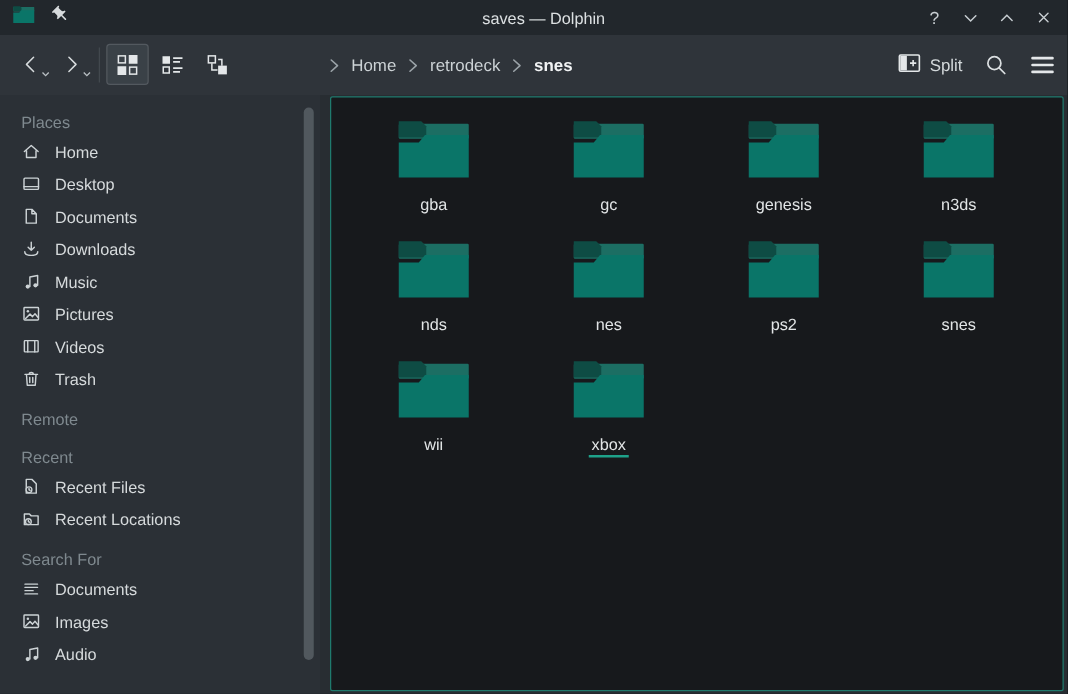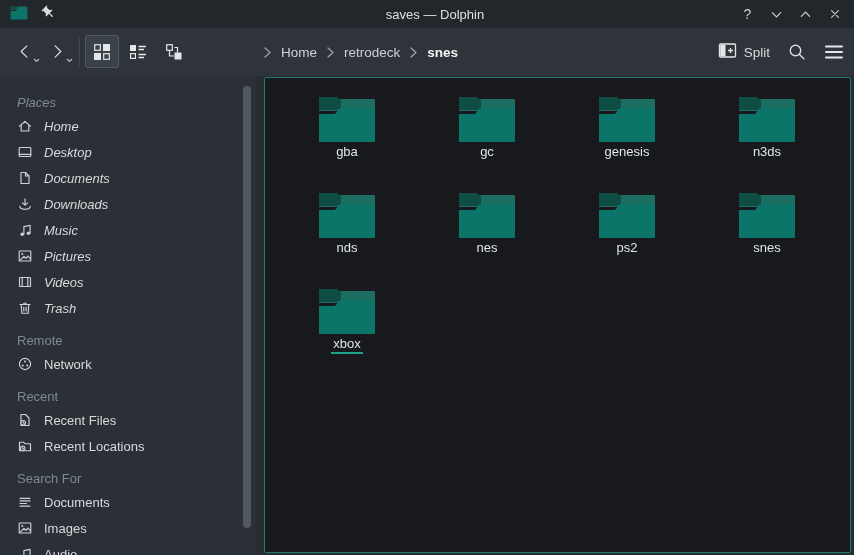--- a/index.html
+++ b/index.html
@@ -38,34 +38,34 @@
   .split-btn { display:flex; align-items:center; gap:7px; font-size:13.5px; color:#d3d8da; }
   .icon-btn { display:flex; align-items:center; justify-content:center; }
 
   
   .body-area { position:absolute; top:76px; left:0; right:0; bottom:0; background:#282d32; }
   .sidebar { position:absolute; left:0; top:0; bottom:0; width:256px; background:#2b3036;
     overflow:hidden; padding-top:6px; }
   .side-header { height:22px; display:flex; align-items:center; padding-left:17px;
     font-size:13px; color:#7f898f; }
   .side-section { margin-top:8px; }
-  .side-section:first-child { margin-top:9px;font-style:italic; }
+  .side-section:first-child { margin-top:4px; }
   .side-item { height:26px; display:flex; align-items:center; gap:11px; padding-left:17px;
     font-size:13px; color:#d6dadc; cursor:default; }
   .side-item .ic { width:16px; height:16px; display:flex; align-items:center; justify-content:center; }
   .side-scrollbar { position:absolute; left:243px; top:10px; width:8px; height:442px;
     background:#51585e; border-radius:4px; }
 
   .view { position:absolute; left:264px; top:1px; right:3px; bottom:2px;
     background:#17191c; border:1px solid #1f7a6d; border-radius:2px; overflow:hidden; }
   .grid { display:grid; grid-template-columns:repeat(4,140px); grid-auto-rows:96px;
     padding:16px 0 0 12px; }
   .cell { display:flex; flex-direction:column; align-items:center; }
   .cell .ficon { width:60px; height:50px; }
-  .cell .flabel { font-size:13px; color:#e2e5e6; line-height:15px;
+  .cell .flabel { margin-top:12px; font-size:13px; color:#e2e5e6; line-height:15px;
     padding:0 2px 1px; border-bottom:2px solid transparent; }
   .cell.hovered .flabel { border-bottom-color:#1ea189;text-align:right; }
 </style>
 </head>
 <body>
 
 <div class="window">
 
   <div class="titlebar">
     <div class="tb-left">
@@ -268,31 +268,20 @@
               <svg width="16" height="16" viewBox="0 0 16 16">
                 <path d="M4.2 4.8l.6 8.4h6.4l.6-8.4" fill="none" stroke="#ccd2d5" stroke-width="1.15" stroke-linecap="round" stroke-linejoin="round"></path>
                 <path d="M3 4.5h10M6.4 4.3c0-1.7 3.2-1.7 3.2 0M6.8 7v4M9.2 7v4" fill="none" stroke="#ccd2d5" stroke-width="1.15" stroke-linecap="round" stroke-linejoin="round"></path>
               </svg>
             </span>
             <span>Trash</span>
           </div>
         </div>
         <div class="side-section">
           <div class="side-header">Remote</div>
-          <div class="side-item">
-            <span class="ic">
-              <svg width="16" height="16" viewBox="0 0 16 16">
-                <circle cx="8" cy="8" r="5.6" fill="none" stroke="#ccd2d5" stroke-width="1.15" stroke-linecap="round" stroke-linejoin="round"></circle>
-                <circle cx="8" cy="5.4" r="1" fill="#ccd2d5"></circle>
-                <circle cx="5.7" cy="9.6" r="1" fill="#ccd2d5"></circle>
-                <circle cx="10.3" cy="9.6" r="1" fill="#ccd2d5"></circle>
-              </svg>
-            </span>
-            <span>Network</span>
-          </div>
         </div>
         <div class="side-section">
           <div class="side-header">Recent</div>
           <div class="side-item">
             <span class="ic">
               <svg width="16" height="16" viewBox="0 0 16 16">
                 <path d="M4 2.5h4.5L12 6v7.5H4z" fill="none" stroke="#ccd2d5" stroke-width="1.15" stroke-linecap="round" stroke-linejoin="round"></path>
                 <circle cx="6.2" cy="10.8" r="2.3" fill="#2b3036" stroke="#ccd2d5" stroke-width="1.1"></circle>
                 <path d="M6.2 9.7v1.1l.9.5" fill="none" stroke="#ccd2d5" stroke-width="1.15" stroke-linecap="round" stroke-linejoin="round"></path>
               </svg>
@@ -402,20 +391,28 @@
             <span class="flabel">ps2</span>
           </div>
           <div class="cell">
             <span class="ficon"><svg width="60" height="50" viewBox="0 0 60 50">
                 <rect x="2" y="5" width="56" height="12" rx="1" fill="#1c6e63"></rect>
                 <path d="M2 3h18l4 4v9H2z" fill="#0e4c44"></path>
                 <path d="M2 20h16l5-6h35v34H2z" fill="#0a7568"></path>
               </svg></span>
             <span class="flabel">snes</span>
           </div>
+          <div class="cell">
+            <span class="ficon"><svg width="60" height="50" viewBox="0 0 60 50">
+                <rect x="2" y="5" width="56" height="12" rx="1" fill="#1c6e63"></rect>
+                <path d="M2 3h18l4 4v9H2z" fill="#0e4c44"></path>
+                <path d="M2 20h16l5-6h35v34H2z" fill="#0a7568"></path>
+              </svg></span>
+            <span class="flabel">wii</span>
+          </div>
           <div class="cell hovered">
             <span class="ficon"><svg width="60" height="50" viewBox="0 0 60 50">
                 <rect x="2" y="5" width="56" height="12" rx="1" fill="#1c6e63"></rect>
                 <path d="M2 3h18l4 4v9H2z" fill="#0e4c44"></path>
                 <path d="M2 20h16l5-6h35v34H2z" fill="#0a7568"></path>
               </svg></span>
             <span class="flabel">xbox</span>
           </div>
         </div>
     </main>

